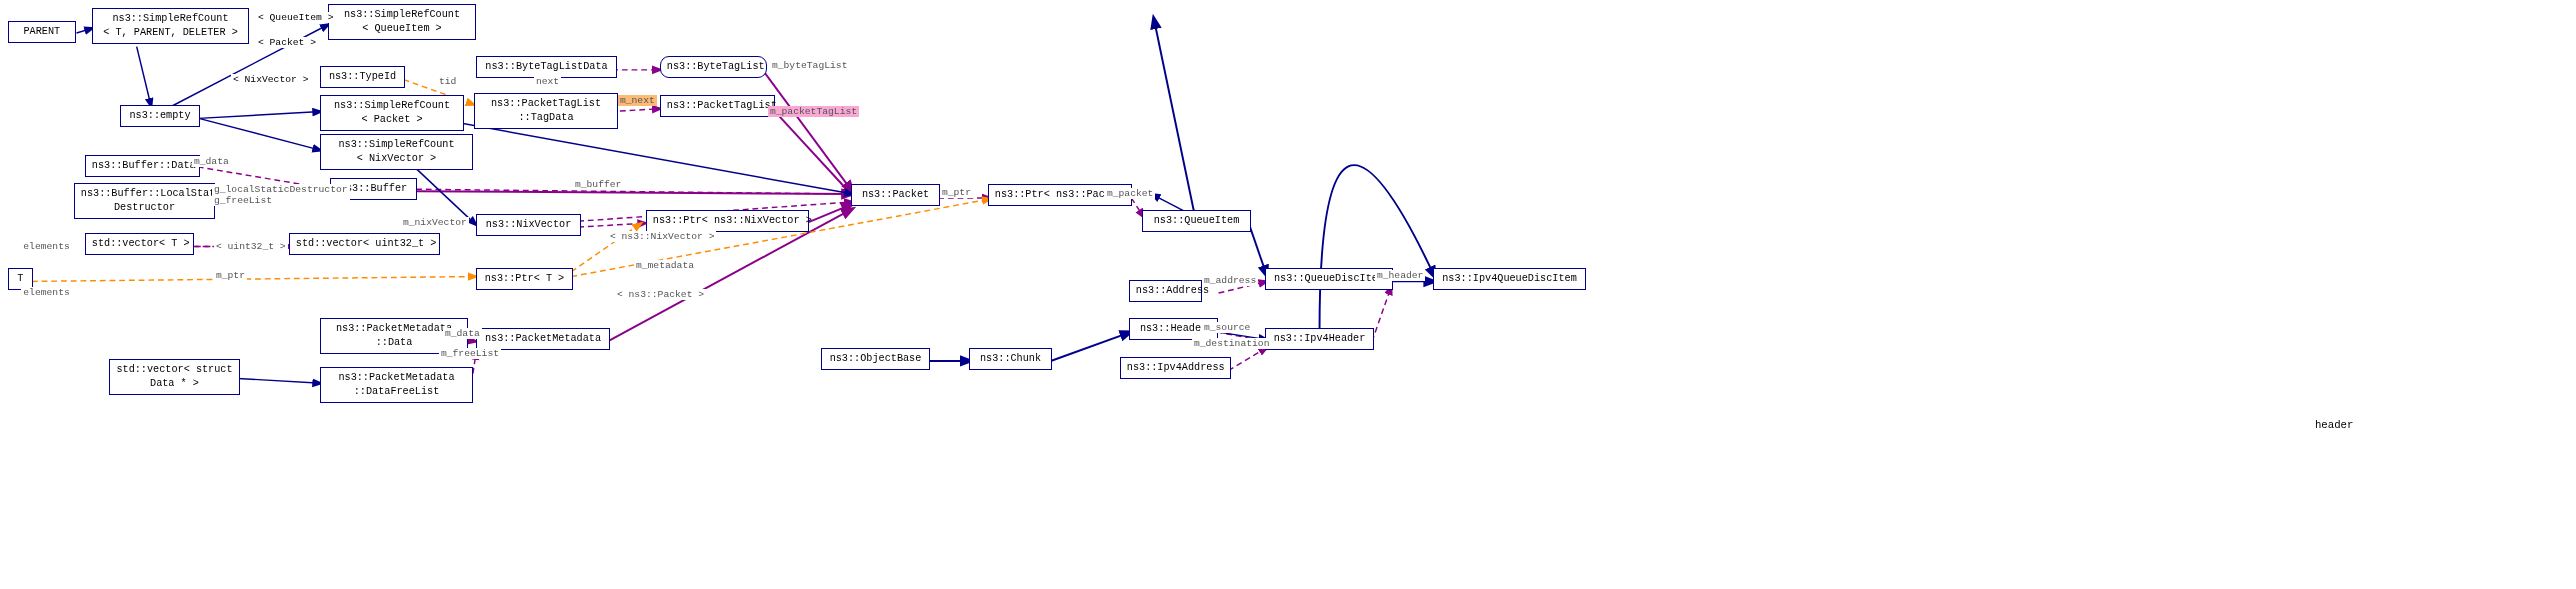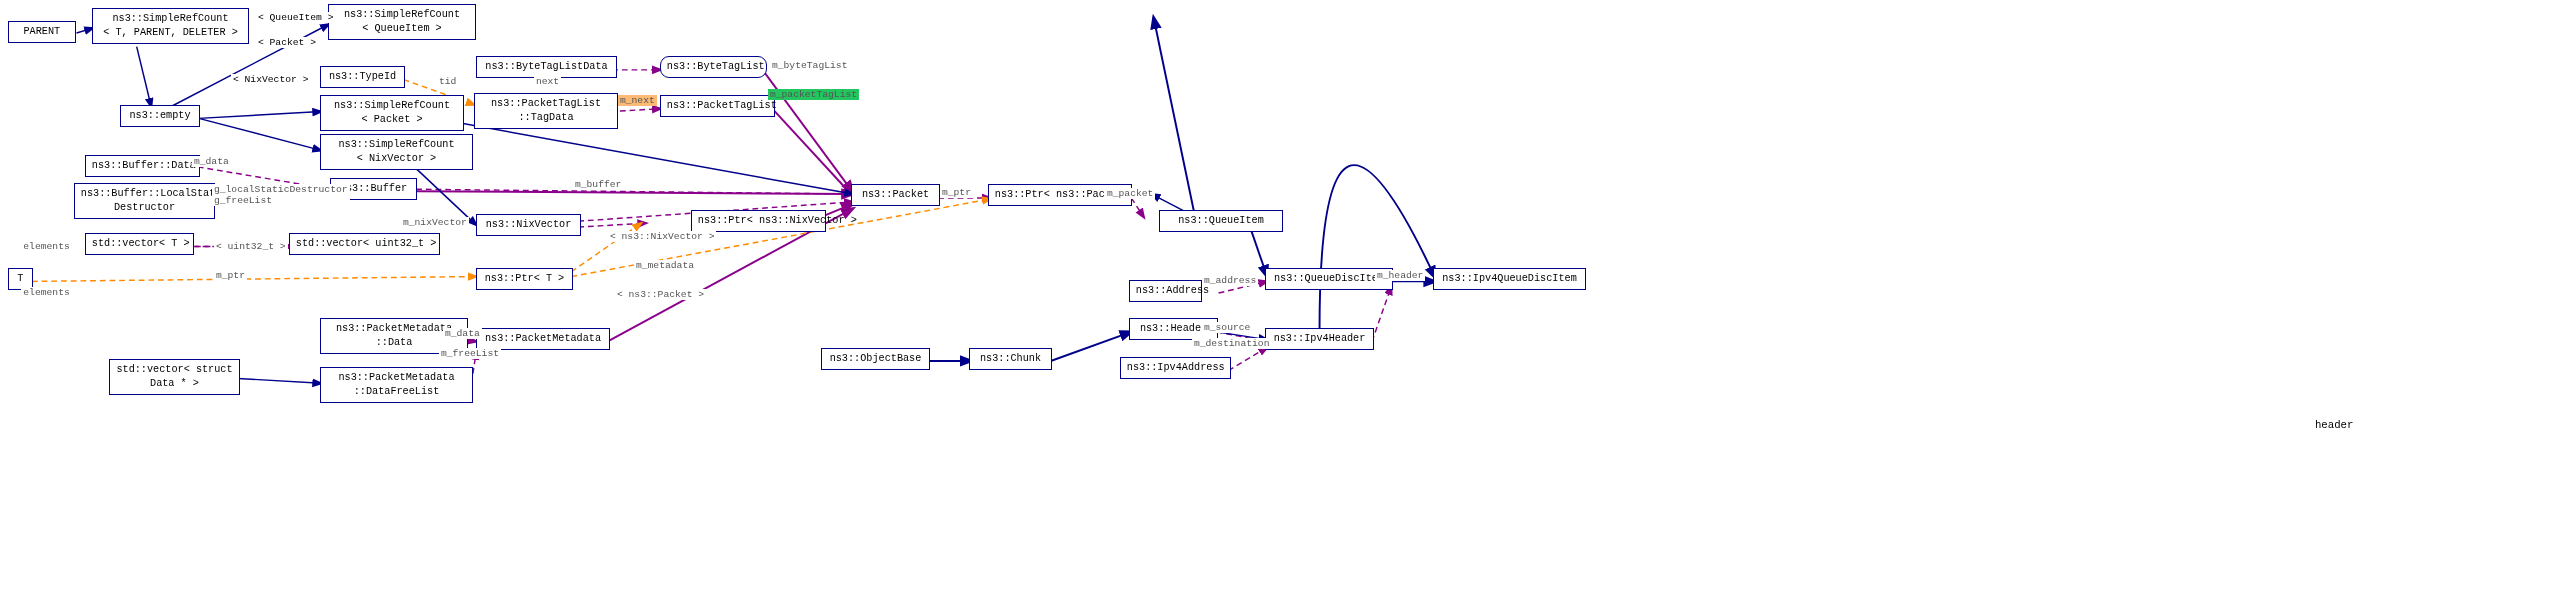--- a/index.html
+++ b/index.html
@@ -199,21 +199,21 @@
   </div>
 
   <div class="node" style="left:660px;top:56px;width:107px;border-radius:9px;">
     ns3::ByteTagList
   </div>
 
   <div class="node" style="left:660px;top:95px;width:115px;">
     ns3::PacketTagList
   </div>
 
-  <div class="node" style="left:646px;top:210px;width:135px;margin-left:45px;">
+  <div class="node" style="left:646px;top:210px;width:163px;">
     ns3::Ptr&lt; ns3::NixVector &gt;
   </div>
 
   <div class="node" style="left:476px;top:268px;width:97px;">
     ns3::Ptr&lt; T &gt;
   </div>
 
   <div class="node" style="left:476px;top:328px;width:134px;">
     ns3::PacketMetadata
   </div>
@@ -243,21 +243,21 @@
   </div>
 
   <div class="node highlight" style="left:851px;top:184px;width:89px;">
     ns3::Packet
   </div>
 
   <div class="node" style="left:988px;top:184px;width:144px;">
     ns3::Ptr&lt; ns3::Packet &gt;
   </div>
 
-  <div class="node" style="left:1142px;top:210px;width:124px;margin-left:17px;">
+  <div class="node" style="left:1142px;top:210px;width:109px;">
     ns3::QueueItem
   </div>
 
   <div class="node" style="left:1129px;top:280px;width:73px;">
     ns3::Address
   </div>
 
   <div class="node" style="left:1129px;top:318px;width:89px;">
     ns3::Header
   </div>
@@ -286,21 +286,21 @@
     ns3::Chunk
   </div>
 
   <div style="position:absolute;left:256px;top:11.7px;font-size:9.7px;color:#000;background:#fff;padding:0 1.9px;">&lt; QueueItem &gt;</div>
   <div style="position:absolute;left:256px;top:37px;font-size:9.7px;color:#000;background:#fff;padding:0 1.9px;">&lt; Packet &gt;</div>
   <div style="position:absolute;left:231px;top:74px;font-size:9.7px;color:#000;background:#fff;padding:0 1.9px;">&lt; NixVector &gt;</div>
   <div style="position:absolute;left:437px;top:76px;font-size:9.7px;color:#555;background:#fff;padding:0 1.9px;text-align:right;">tid</div>
   <div style="position:absolute;left:534px;top:76px;font-size:9.7px;color:#555;background:#fff;padding:0 1.9px;">next</div>
   <div style="position:absolute;left:618px;top:95px;font-size:9.7px;color:#555;background:#fdba74;padding:0 1.9px;">m_next</div>
   <div style="position:absolute;left:770px;top:60px;font-size:9.7px;color:#555;background:#fff;padding:0 1.9px;">m_byteTagList</div>
-  <div style="position:absolute;left:768px;top:89px;font-size:9.7px;color:#555;background:#22c55e;padding:0 1.9px;">m_packetTagList</div>
+  <div style="position:absolute;left:768px;top:106px;font-size:9.7px;color:#555;background:#f9a8d4;padding:0 1.9px;">m_packetTagList</div>
   <div style="position:absolute;left:192px;top:156px;font-size:9.7px;color:#555;background:#fff;padding:0 1.9px;">m_data</div>
   <div style="position:absolute;left:212px;top:184px;font-size:9.7px;color:#555;background:#fff;padding:0 1.9px;">g_localStaticDestructor<br>g_freeList</div>
   <div style="position:absolute;left:573px;top:179px;font-size:9.7px;color:#555;background:#fff;padding:0 1.9px;">m_buffer</div>
   <div style="position:absolute;left:401px;top:217px;font-size:9.7px;color:#555;background:#fff;padding:0 1.9px;">m_nixVector</div>
   <div style="position:absolute;left:608px;top:231px;font-size:9.7px;color:#555;background:#fff;padding:0 1.9px;">&lt; ns3::NixVector &gt;</div>
   <div style="position:absolute;left:634px;top:260px;font-size:9.7px;color:#555;background:#fff;padding:0 1.9px;">m_metadata</div>
   <div style="position:absolute;left:615px;top:289px;font-size:9.7px;color:#555;background:#fff;padding:0 1.9px;">&lt; ns3::Packet &gt;</div>
   <div style="position:absolute;left:214px;top:241px;font-size:9.7px;color:#555;background:#fff;padding:0 1.9px;">&lt; uint32_t &gt;</div>
   <div style="position:absolute;left:21.4px;top:241px;font-size:9.7px;color:#555;background:#fff;padding:0 1.9px;">elements</div>
   <div style="position:absolute;left:21.4px;top:287px;font-size:9.7px;color:#555;background:#fff;padding:0 1.9px;">elements</div>

